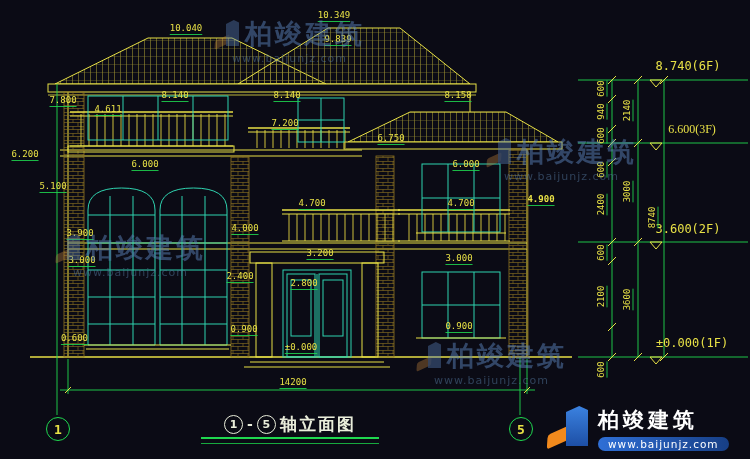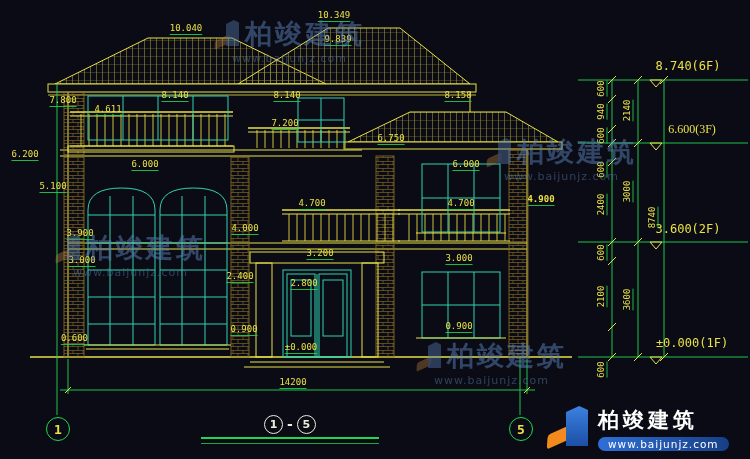--- a/index.html
+++ b/index.html
@@ -330,20 +330,21 @@
           <span class="wm-cn">柏竣建筑</span>
         </div>
         <span class="wm-url">www.baijunjz.com</span>
       </div>
     </div>
 
   <div class="title-block">
     <span class="tb-circ">1</span>
     <span class="tb-dash">-</span>
     <span class="tb-circ">5</span>
+    <span class="tb-text">轴立面图</span>
   </div>
   <div class="title-underline"></div>
 
   <div class="brand">
     <span class="brand-ic">
         <i class="a"></i>
         <i class="b"></i>
       </span>
     <span class="brand-txt">
       <span class="brand-name">柏竣建筑</span>

